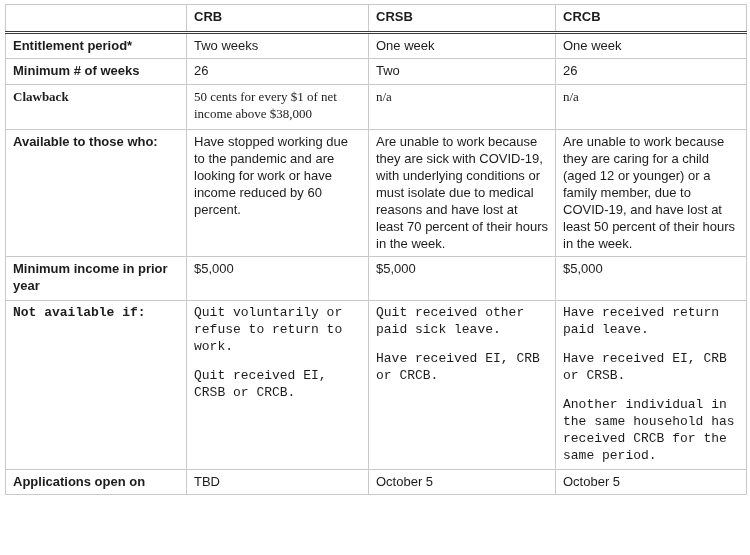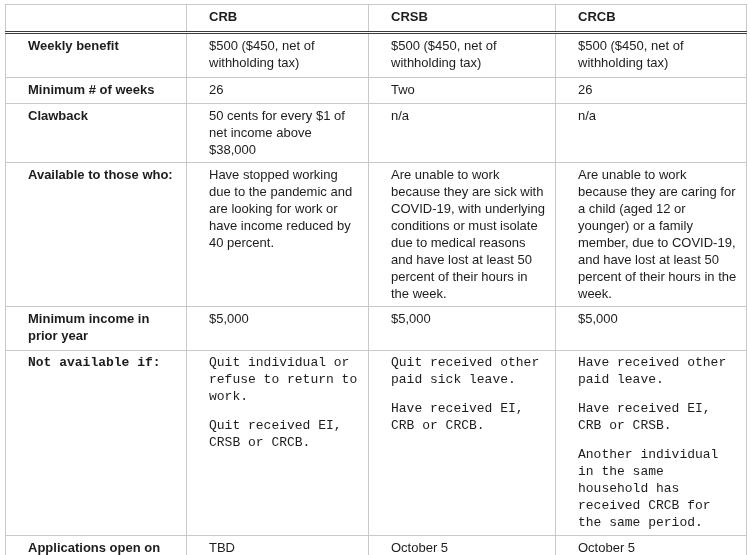--- a/index.html
+++ b/index.html
@@ -19,21 +19,21 @@
   table.benefits-table {
     border-collapse: collapse;
     table-layout: fixed;
     width: 741px;
   }
   .benefits-table th,
   .benefits-table td {
     border: 1px solid var(--border, #c9c9c9);
     vertical-align: top;
     text-align: left;
-    padding: 3px 7px 4px 22px;
+    padding: 3px 7px 4px 7px;
     font-size: 13px;
     line-height: 17px;
     color: var(--text, #1d1d1d);
     font-weight: 400;
     overflow: hidden;
   }
   .benefits-table thead th {
     font-weight: 700;
     border-bottom: 3px double var(--header-rule, #3c3c3c);
   }
@@ -60,92 +60,92 @@
     </colgroup>
     <thead>
       <tr style="height: 28px;">
           <th></th>
           <th>CRB</th>
           <th>CRSB</th>
           <th>CRCB</th>
         </tr>
     </thead>
     <tbody>
-        <tr style="height: 45px;">
-          <th class="row-label">Weekly benefit</th>
+        <tr style="height: 26px;">
+          <th class="row-label">Entitlement period*</th>
           <td>
-            <p>$500 ($450, net of withholding tax)</p>
+            <p>Two weeks</p>
           </td>
           <td>
-            <p>$500 ($450, net of withholding tax)</p>
+            <p>One week</p>
           </td>
           <td>
-            <p>$500 ($450, net of withholding tax)</p>
+            <p>One week</p>
           </td>
         </tr>
         <tr style="height: 26px;">
           <th class="row-label">Minimum # of weeks</th>
           <td>
             <p>26</p>
           </td>
           <td>
             <p>Two</p>
           </td>
           <td>
             <p>26</p>
           </td>
         </tr>
-        <tr style="height: 45px;">
+        <tr style="height: 45px; font-family: Liberation Serif, serif;">
           <th class="row-label">Clawback</th>
           <td>
             <p>50 cents for every $1 of net income above $38,000</p>
           </td>
           <td>
             <p>n/a</p>
           </td>
           <td>
             <p>n/a</p>
           </td>
         </tr>
         <tr style="height: 110px;">
           <th class="row-label">Available to those who:</th>
           <td>
-            <p>Have stopped working due to the pandemic and are looking for work or have income reduced by 40 percent.</p>
+            <p>Have stopped working due to the pandemic and are looking for work or have income reduced by 60 percent.</p>
           </td>
           <td>
-            <p>Are unable to work because they are sick with COVID-19, with underlying conditions or must isolate due to medical reasons and have lost at least 50 percent of their hours in the week.</p>
+            <p>Are unable to work because they are sick with COVID-19, with underlying conditions or must isolate due to medical reasons and have lost at least 70 percent of their hours in the week.</p>
           </td>
           <td>
             <p>Are unable to work because they are caring for a child (aged 12 or younger) or a family member, due to COVID-19, and have lost at least 50 percent of their hours in the week.</p>
           </td>
         </tr>
         <tr style="height: 44px;">
           <th class="row-label">Minimum income in prior year</th>
           <td>
             <p>$5,000</p>
           </td>
           <td>
             <p>$5,000</p>
           </td>
           <td>
             <p>$5,000</p>
           </td>
         </tr>
         <tr style="height: 169px; font-family: Liberation Mono, monospace;">
           <th class="row-label">Not available if:</th>
           <td>
-            <p>Quit individual or refuse to return to work.</p>
+            <p>Quit voluntarily or refuse to return to work.</p>
             <p>Quit received EI, CRSB or CRCB.</p>
           </td>
           <td>
             <p>Quit received other paid sick leave.</p>
             <p>Have received EI, CRB or CRCB.</p>
           </td>
           <td>
-            <p>Have received other paid leave.</p>
+            <p>Have received return paid leave.</p>
             <p>Have received EI, CRB or CRSB.</p>
             <p>Another individual in the same household has received CRCB for the same period.</p>
           </td>
         </tr>
         <tr style="height: 25px;">
           <th class="row-label">Applications open on</th>
           <td>
             <p>TBD</p>
           </td>
           <td>

